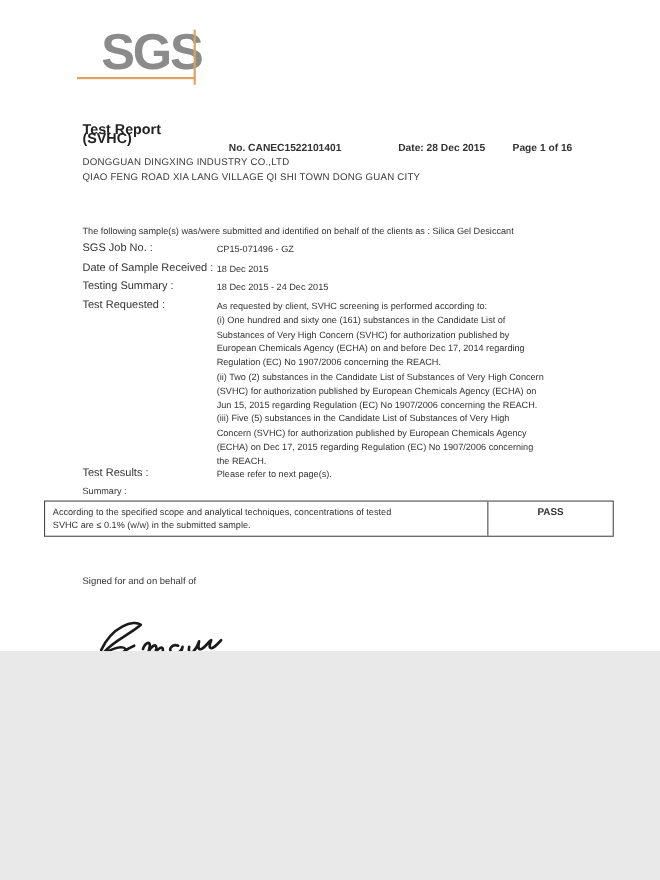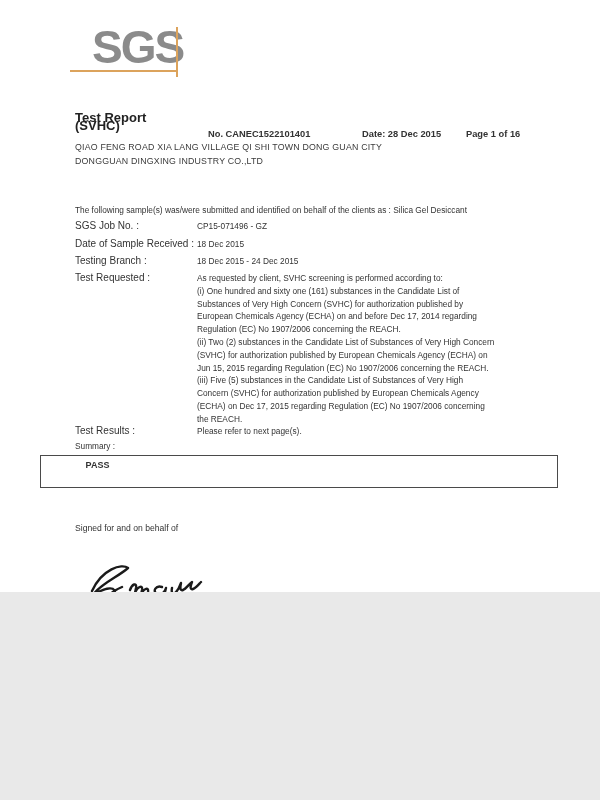--- a/index.html
+++ b/index.html
@@ -66,36 +66,36 @@
   <div class="logo-hline"></div>
   <div class="logo-vline"></div>
 
   <div class="title">Test Report</div>
   <div class="subtitle">(SVHC)</div>
   <div class="meta report-no">No. CANEC1522101401</div>
   <div class="meta report-date">Date: 28 Dec 2015</div>
   <div class="meta report-page">Page 1 of 16</div>
 
   <div class="client">
+    <div>DONGGUAN DINGXING INDUSTRY CO.,LTD</div>
     <div>QIAO FENG ROAD XIA LANG VILLAGE QI SHI TOWN DONG GUAN CITY</div>
-    <div>DONGGUAN DINGXING INDUSTRY CO.,LTD</div>
   </div>
 
   <div class="intro">The following sample(s) was/were submitted and identified on behalf of the clients as : Silica Gel Desiccant</div>
 
   <div class="frow" style="top:220px">
     <div class="flabel">SGS Job No. :</div>
     <div class="fvalue">CP15-071496 - GZ</div>
   </div>
   <div class="frow" style="top:238px">
     <div class="flabel">Date of Sample Received :</div>
     <div class="fvalue">18 Dec 2015</div>
   </div>
   <div class="frow" style="top:255px">
-    <div class="flabel">Testing Branch :</div>
+    <div class="flabel">Testing Summary :</div>
     <div class="fvalue">18 Dec 2015 - 24 Dec 2015</div>
   </div>
   <div class="frow" style="top:272px">
     <div class="flabel">Test Requested :</div>
     <div class="fvalue">As requested by client, SVHC screening is performed according to:
 (i) One hundred and sixty one (161) substances in the Candidate List of
 Substances of Very High Concern (SVHC) for authorization published by
 European Chemicals Agency (ECHA) on and before Dec 17, 2014 regarding
 Regulation (EC) No 1907/2006 concerning the REACH.
 (ii) Two (2) substances in the Candidate List of Substances of Very High Concern
@@ -106,20 +106,22 @@
 (ECHA) on Dec 17, 2015 regarding Regulation (EC) No 1907/2006 concerning
 the REACH.</div>
   </div>
   <div class="frow" style="top:425px">
     <div class="flabel">Test Results :</div>
     <div class="fvalue">Please refer to next page(s).</div>
   </div>
 
   <div class="summary-label">Summary :</div>
   <div class="summary-table">
+    <div class="summary-statement">According to the specified scope and analytical techniques, concentrations of tested
+SVHC are ≤ 0.1% (w/w) in the submitted sample.</div>
     <div class="summary-result">PASS</div>
   </div>
 
   <div class="signed-lead">Signed for and on behalf of</div>
   <svg class="sig-svg" width="150" height="58" viewBox="0 0 150 58">
     <path d="M14,34 C24,12 44,6 50,11 C40,20 22,27 15,38 C28,30 40,28 36,39 C32,50 25,55 23,52 C21,47 30,36 44,30
              M52,33 c2,-6 7,-8 6,-2 l-1,5 c2,-6 8,-9 7,-3 l-1,5 c2,-6 8,-9 7,-3 l-2,7
              M84,30 c-6,-2 -10,4 -5,7 c4,2 8,-2 9,-6 c-2,8 -3,13 -7,19 c-3,5 -8,3 -4,-3
              M94,31 c-1,5 1,7 4,4 c3,-3 4,-6 5,-9 c-1,5 -1,8 2,7 c3,-1 6,-6 9,-8 c-2,5 -2,8 1,7 c3,-1 6,-5 8,-7" fill="none" stroke="#1b1b1b" stroke-width="2.4" stroke-linecap="round" stroke-linejoin="round"></path>
   </svg>

